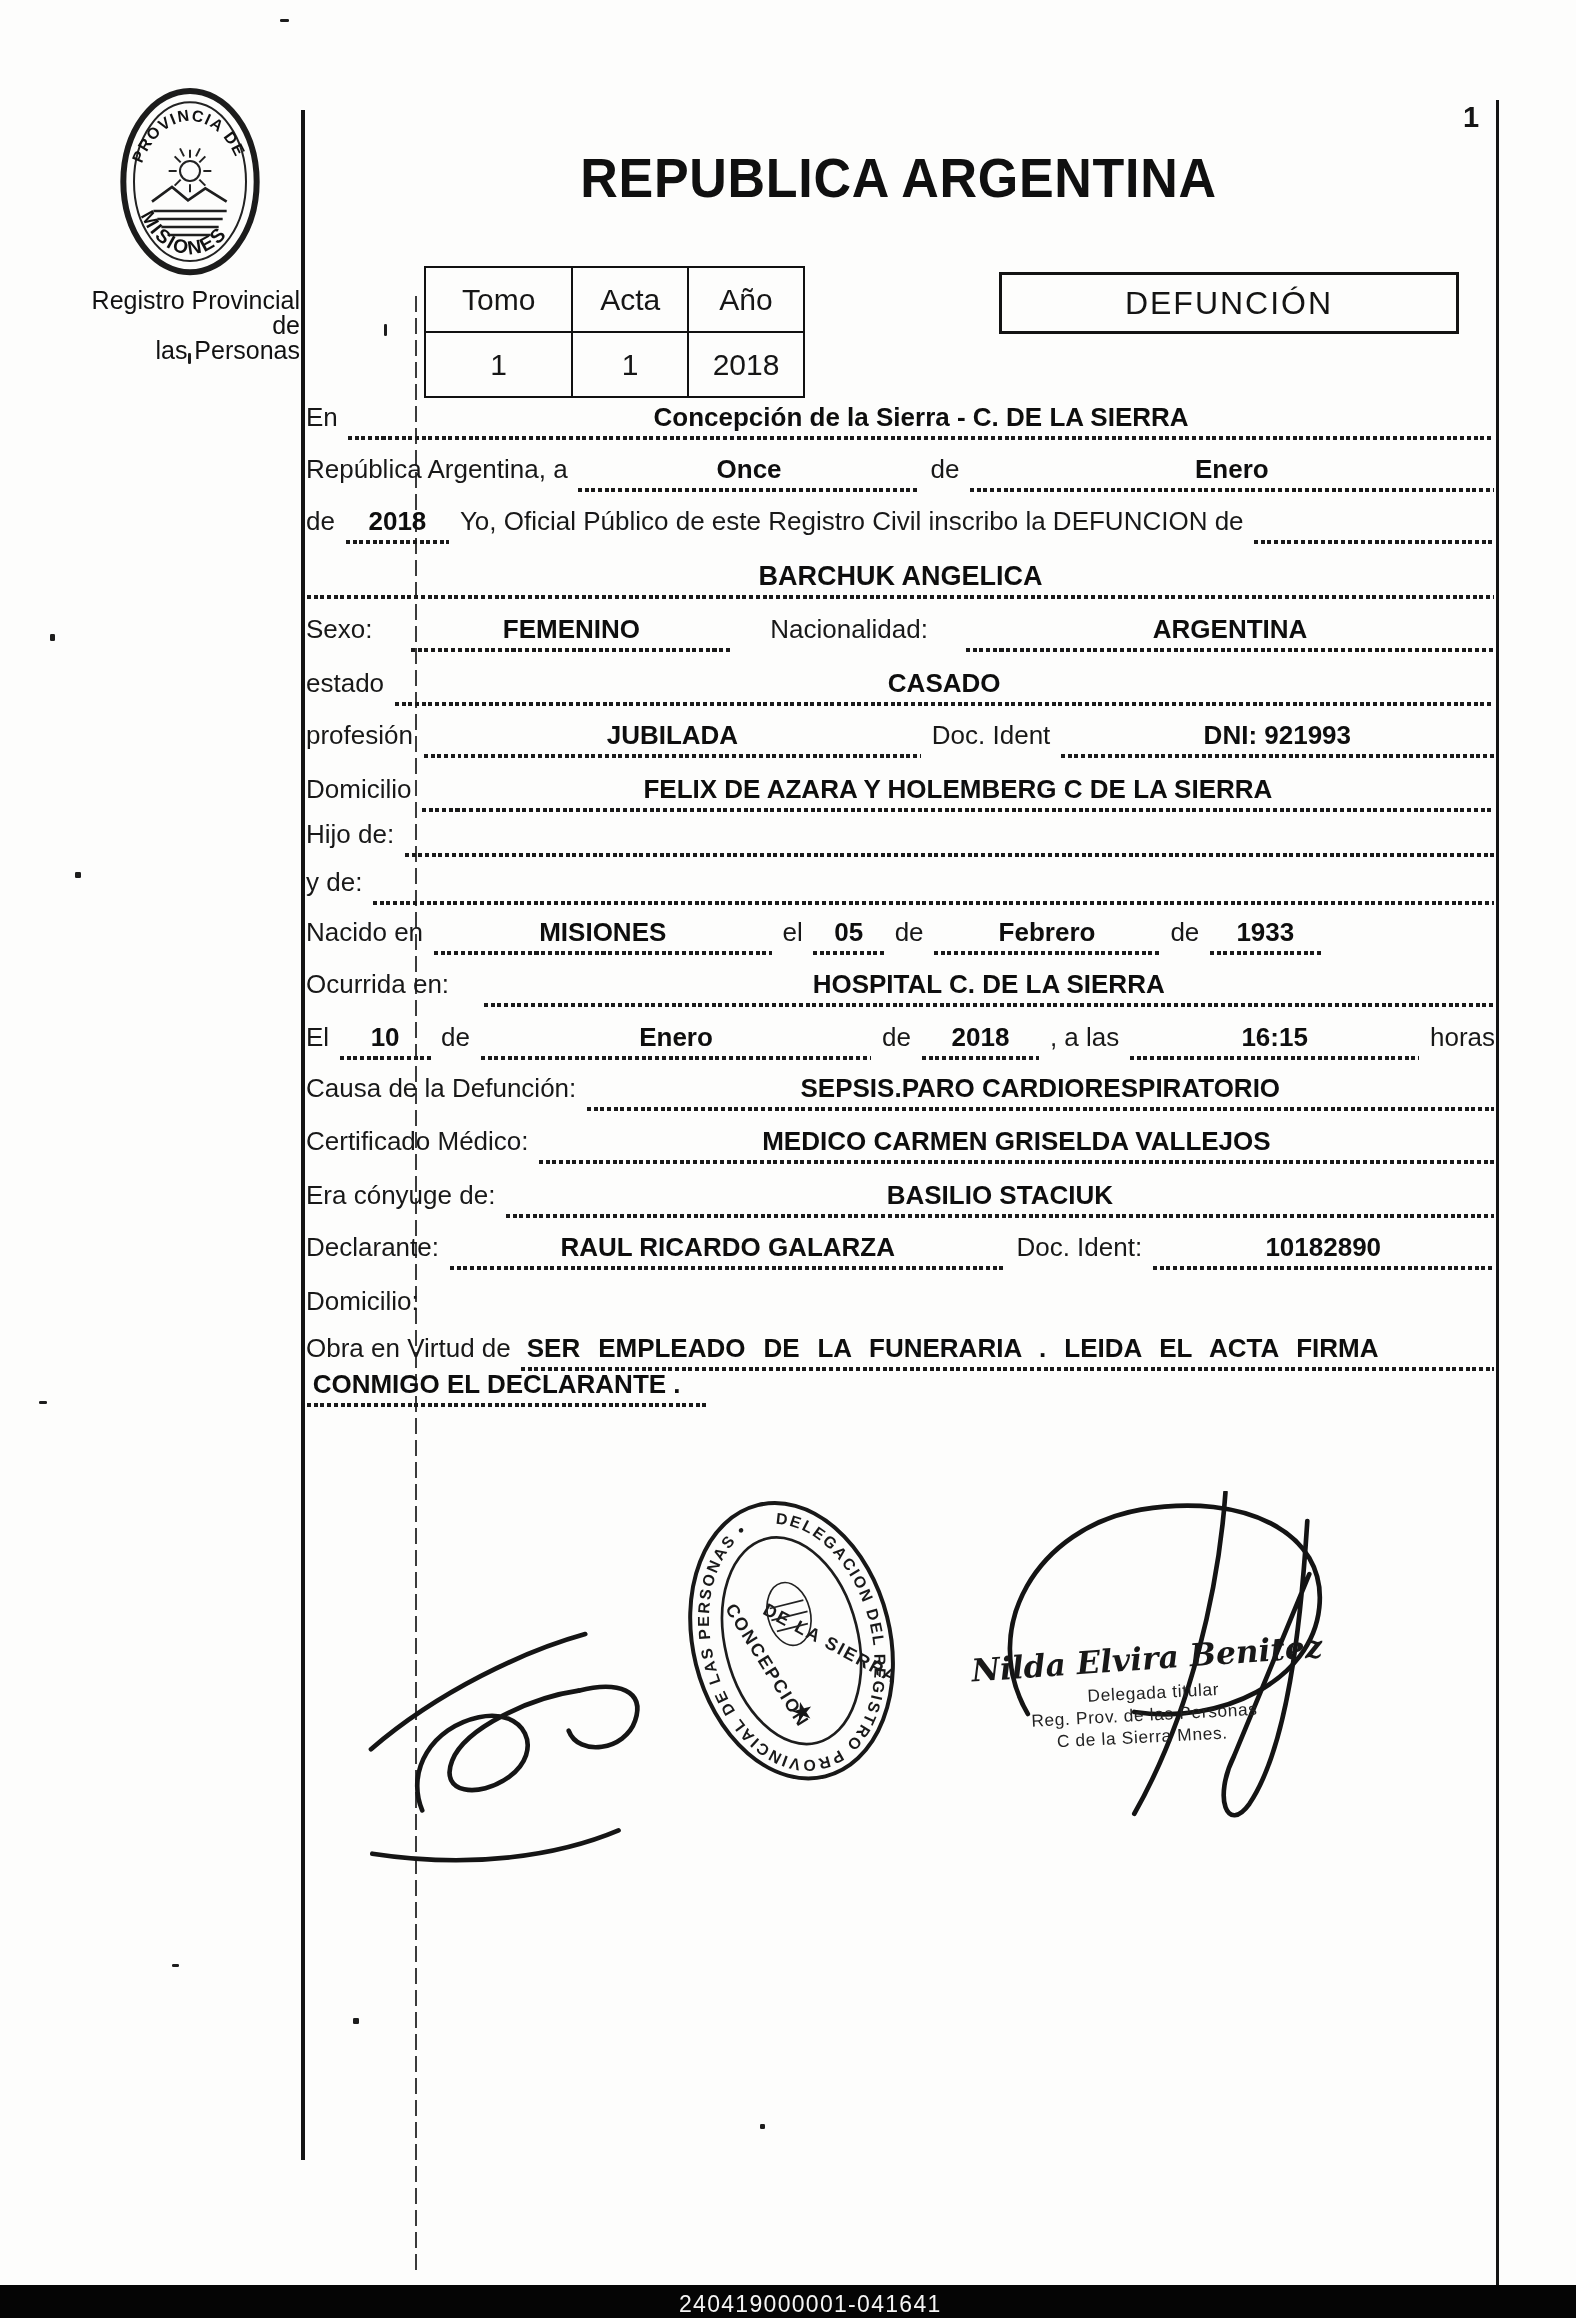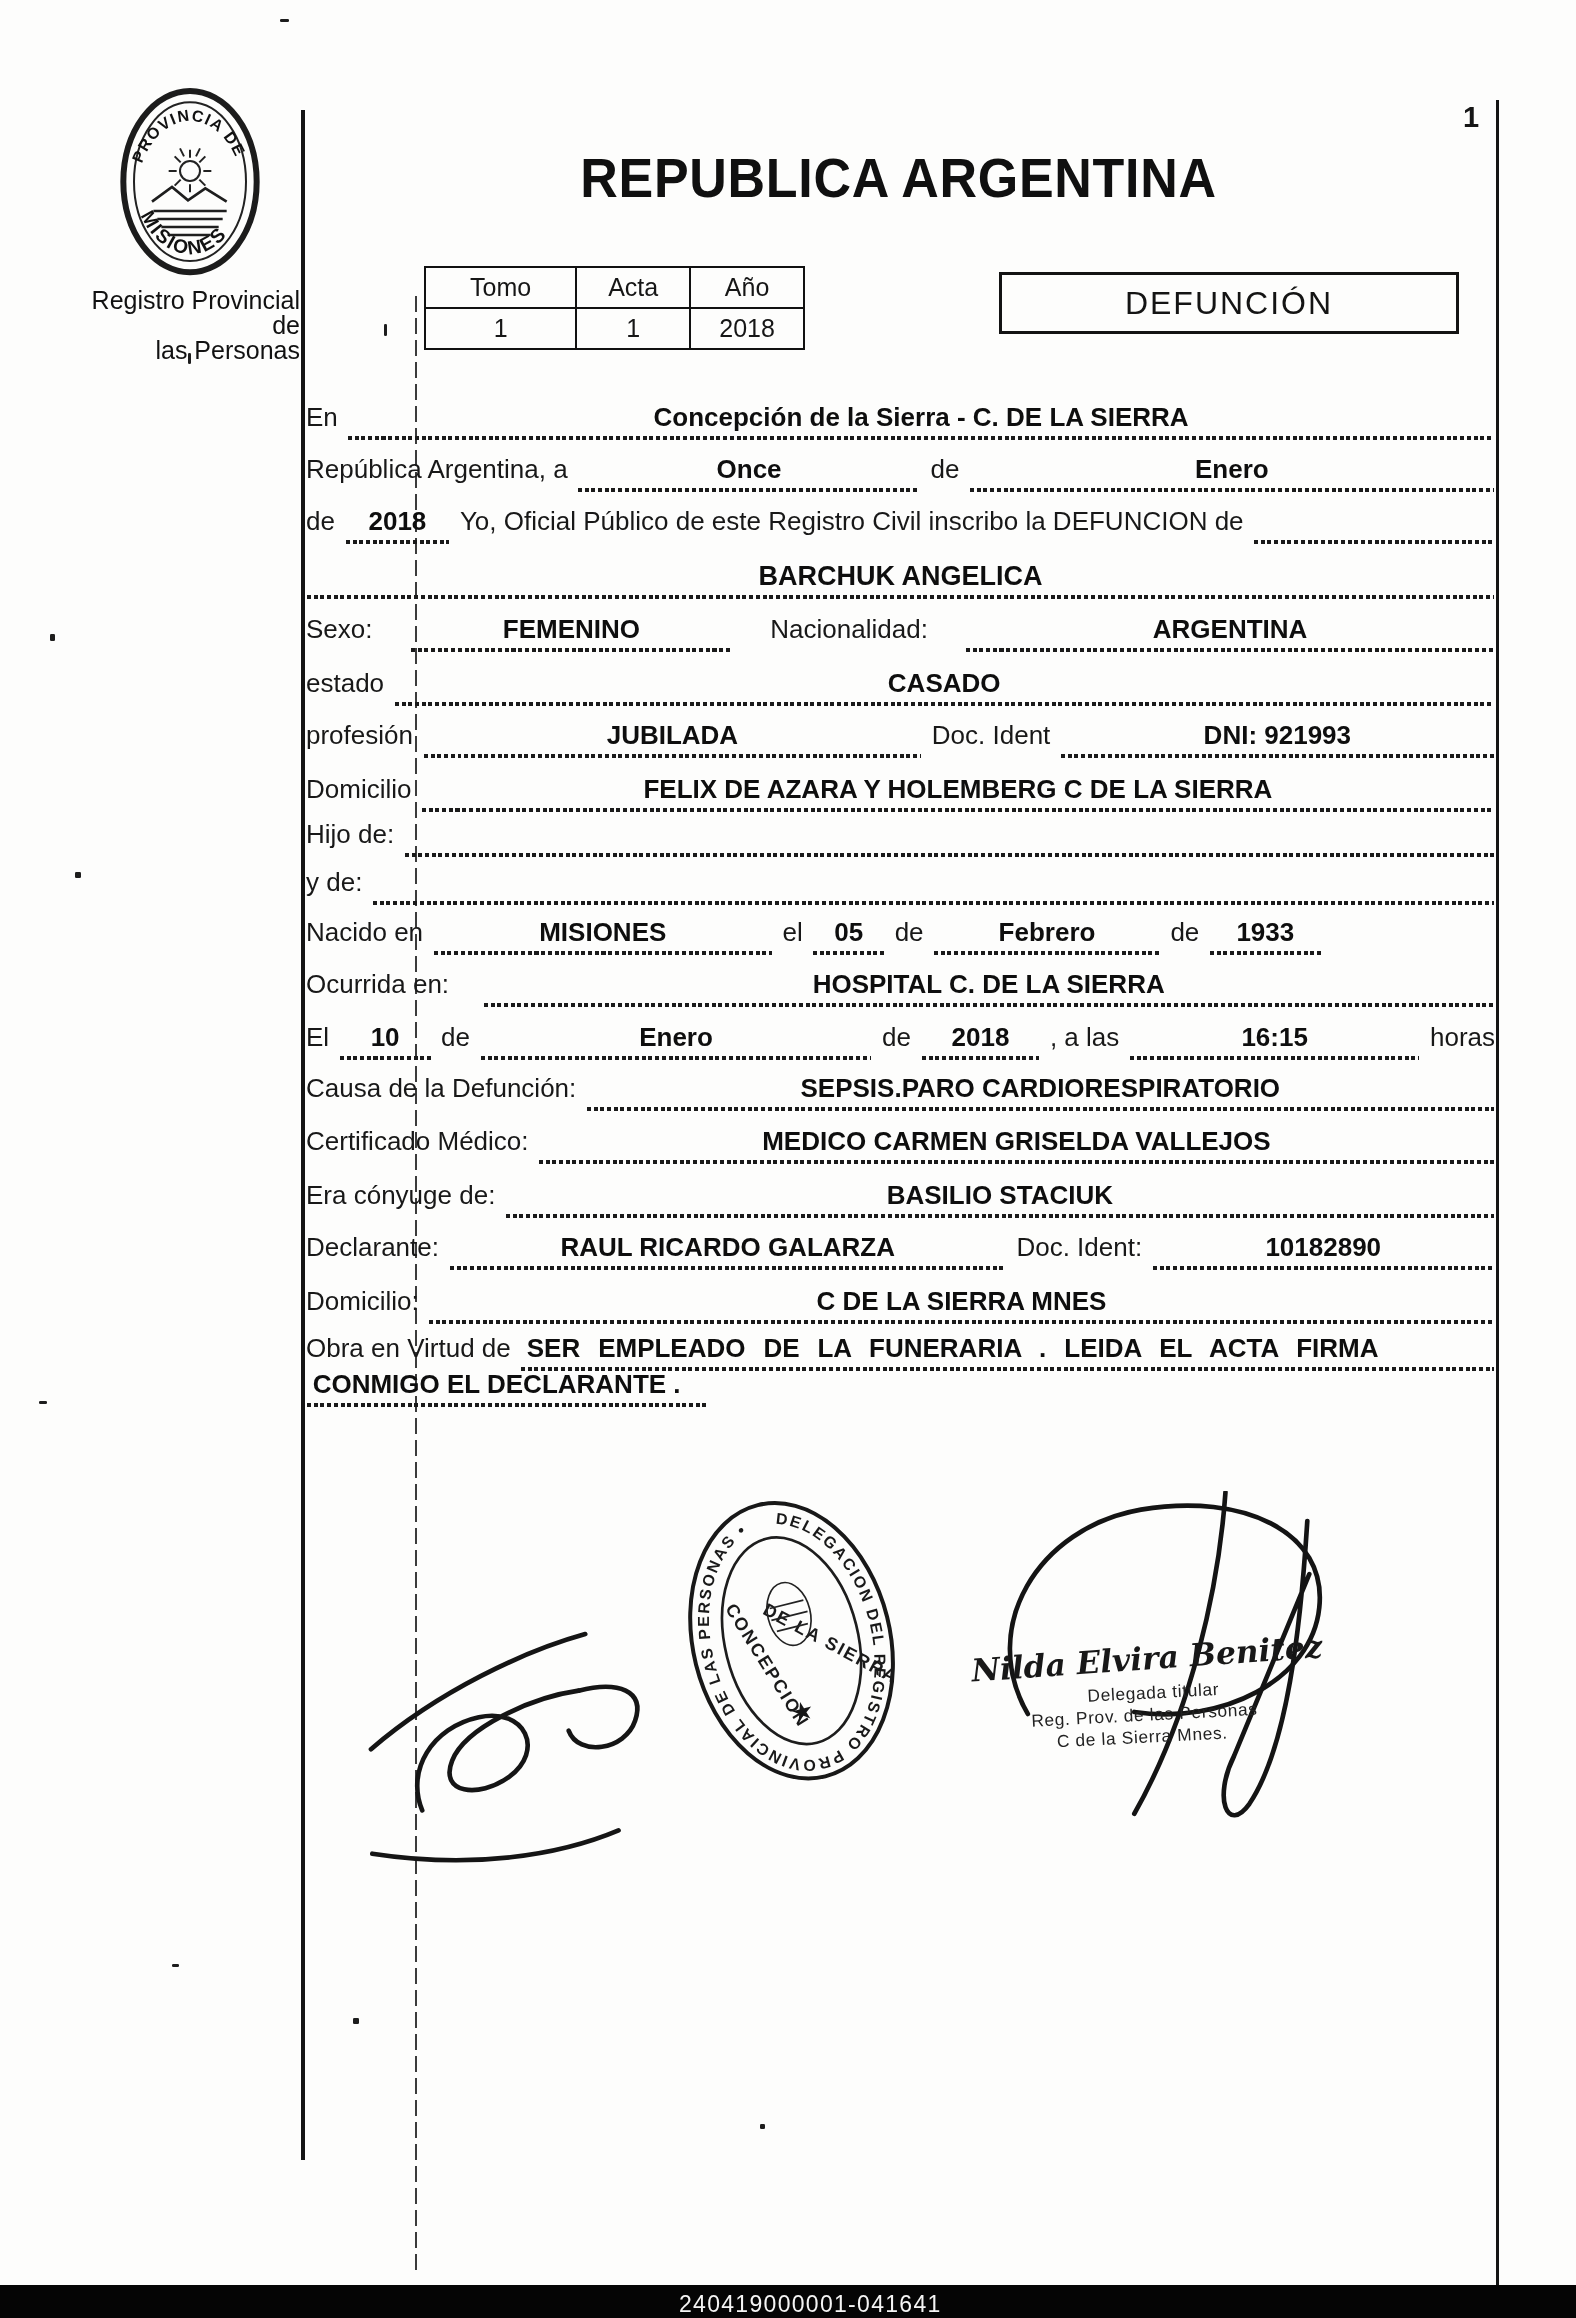--- a/index.html
+++ b/index.html
@@ -12,21 +12,21 @@
   .speck{position:absolute;background:#1d1d1d;border-radius:1.3px;}
   
   .org-name{position:absolute;left:80px;top:288px;width:220px;text-align:right;
     font-size:25px;line-height:25px;color:#111;}
   
   .page-num{position:absolute;left:1463px;top:101px;font-size:29px;font-weight:700;}
   .title{position:absolute;left:301px;right:80px;top:148px;text-align:center;
     font-size:52px;font-weight:700;letter-spacing:0.7px;transform:scaleY(1.08);color:#101010;}
   table.reg{position:absolute;left:424px;top:266px;width:381px;border-collapse:collapse;
     table-layout:fixed;}
-  table.reg td{border:2.7px solid #111;text-align:center;font-size:25px;height:39px;padding:0;}
+  table.reg td{border:2.7px solid #111;text-align:center;font-size:30px;height:39px;padding:12px;}
   .def-box{position:absolute;left:999px;top:272px;width:454px;height:56px;border:3.3px solid #131313;
     display:flex;align-items:center;justify-content:center;font-size:32px;letter-spacing:2px;color:#141414;}
   
   .row{position:absolute;left:306px;right:81px;display:flex;align-items:flex-end;font-size:26px;}
   .lbl{white-space:nowrap;padding:0 9.3px 6.7px 0;color:#181818;}
   .mid{white-space:nowrap;padding:0 9.3px 6.7px 9.3px;color:#181818;}
   .fill{position:relative;flex:1 1 0;text-align:center;font-weight:700;white-space:nowrap;
     padding:0 6.7px 6.7px;color:#0e0e0e;}
   .fill::after{content:"";position:absolute;left:1.3px;right:1.3px;bottom:0;height:3.3px;
     background:repeating-linear-gradient(to right,#1a1a1a 0 4px,transparent 4px 6.7px);}
@@ -222,21 +222,20 @@
 
   <div class="row" style="top:1232px;">
     <span class="lbl">Declarante:</span>
     <span class="fill" style="flex:1.9;">RAUL RICARDO GALARZA</span>
     <span class="mid">Doc. Ident:</span>
     <span class="fill" style="flex:1.15;">10182890</span>
   </div>
 
   <div class="row" style="top:1286px;">
     <span class="lbl">Domicilio:</span>
-    <span class="fill">C DE LA SIERRA MNES</span>
   </div>
 
   <div class="row" style="top:1333px;">
     <span class="lbl">Obra en Virtud de</span>
     <span class="fill just">SER EMPLEADO DE LA FUNERARIA . LEIDA EL ACTA FIRMA</span>
   </div>
 
   <div class="row" style="top:1369px;">
     <span class="fill inlinefill" style="flex:0 0 auto;text-align:left;padding-right:27px;">CONMIGO EL DECLARANTE .</span>
   </div>

